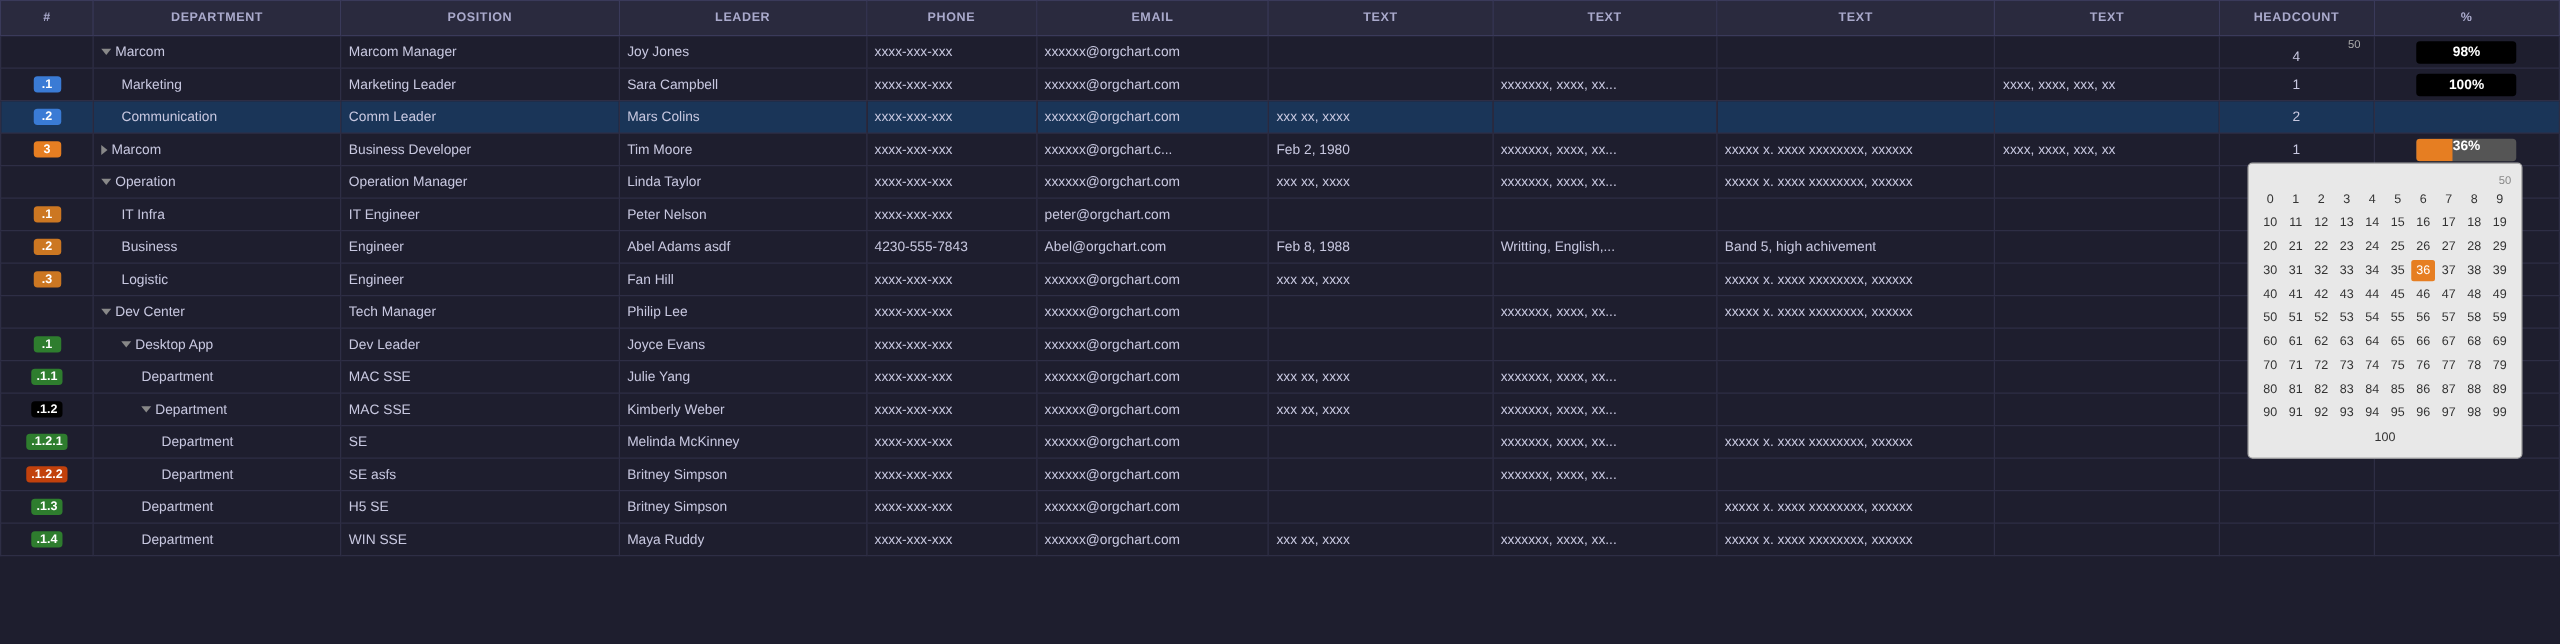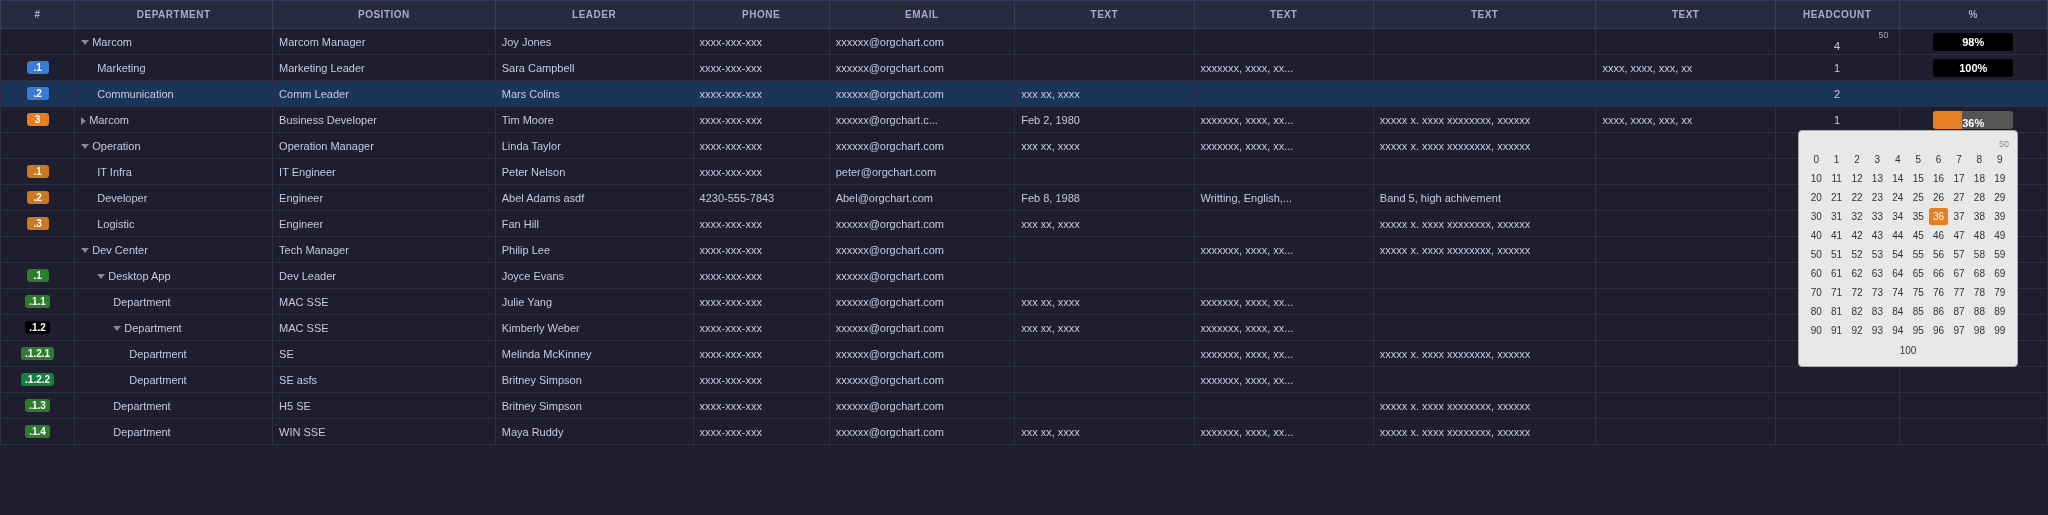--- a/index.html
+++ b/index.html
@@ -105,21 +105,21 @@
       color: #fff;
       width: 80px;
     }
     .percent-bar-partial {
       position: relative;
       height: 18px;
       width: 80px;
       border-radius: 3px;
       overflow: hidden;
       display: flex;
-      align-items: flex-end;
+      align-items: flex-start;
       justify-content: center;
     }
     .percent-fill {
       position: absolute;
       left: 0;
       top: 0;
       height: 100%;
       background: #e67e22;
     }
     .percent-label {
@@ -322,21 +322,21 @@
           <td>peter@orgchart.com</td>
           <td></td>
           <td></td>
           <td></td>
           <td></td>
           <td style="text-align: center;"></td>
           <td class="badge-cell"></td>
         </tr>
         <tr>
           <td class="badge-cell row-number-cell"><span class="num-badge" style="background: rgb(204, 119, 34); color: rgb(255, 255, 255);">.2</span></td>
-          <td style="padding-left: 22px;"><span>Developer</span></td>
+          <td style="padding-left: 22px;"><span>Business</span></td>
           <td>Engineer</td>
           <td>Abel Adams asdf</td>
           <td>4230-555-7843</td>
           <td>Abel@orgchart.com</td>
           <td>Feb 8, 1988</td>
           <td>Writting, English,...</td>
           <td>Band 5, high achivement</td>
           <td></td>
           <td style="text-align: center;"></td>
           <td class="badge-cell"></td>
@@ -419,21 +419,21 @@
           <td>xxxx-xxx-xxx</td>
           <td>xxxxxx@orgchart.com</td>
           <td></td>
           <td>xxxxxxx, xxxx, xx...</td>
           <td>xxxxx x. xxxx xxxxxxxx, xxxxxx</td>
           <td></td>
           <td style="text-align: center;"></td>
           <td class="badge-cell"></td>
         </tr>
         <tr>
-          <td class="badge-cell row-number-cell"><span class="num-badge" style="background: #15803d; color: rgb(255, 255, 255);">.1.2.2</span></td>
+          <td class="badge-cell row-number-cell"><span class="num-badge" style="background: #c2410c; color: rgb(255, 255, 255);">.1.2.2</span></td>
           <td style="padding-left: 54px;"><span>Department</span></td>
           <td>SE asfs</td>
           <td>Britney Simpson</td>
           <td>xxxx-xxx-xxx</td>
           <td>xxxxxx@orgchart.com</td>
           <td></td>
           <td>xxxxxxx, xxxx, xx...</td>
           <td></td>
           <td></td>
           <td style="text-align: center;"></td>

